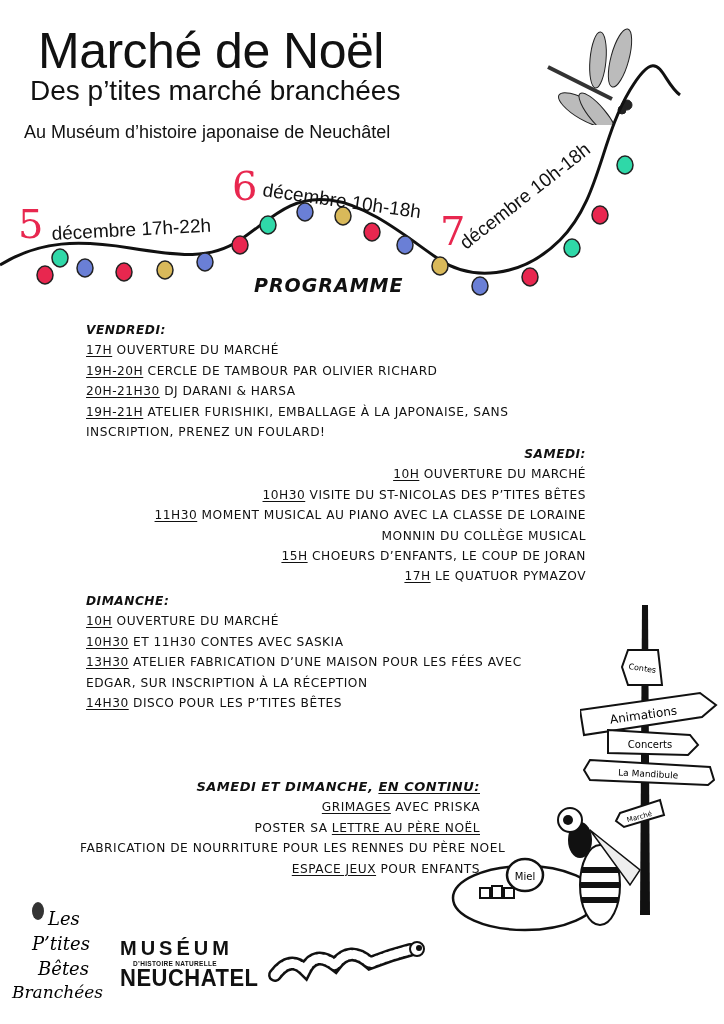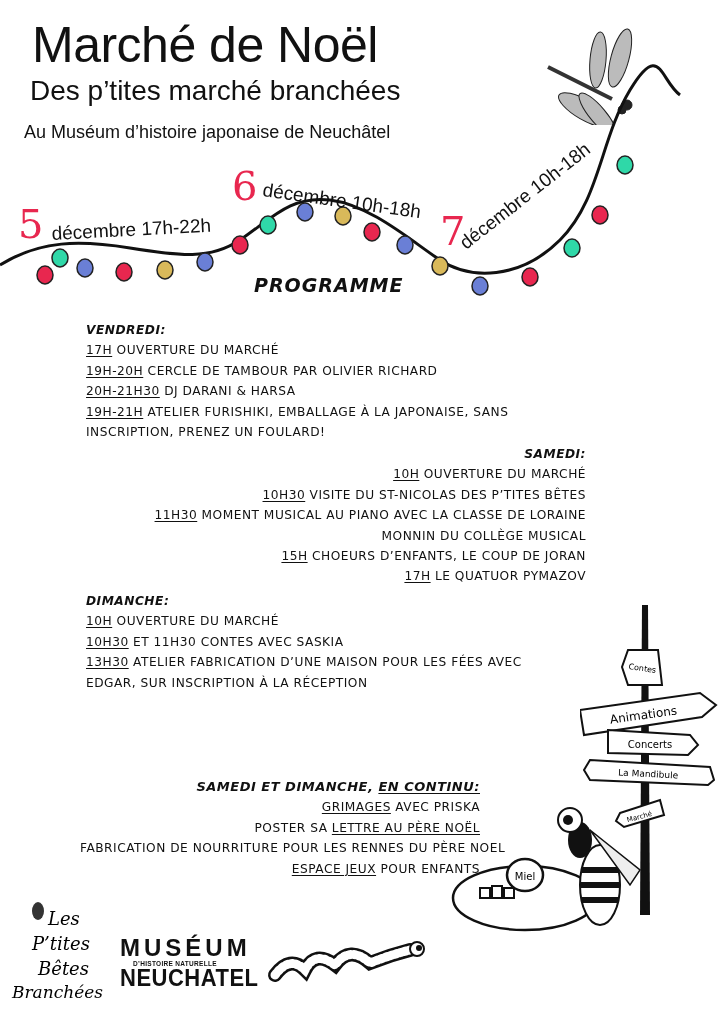--- a/index.html
+++ b/index.html
@@ -1,20 +1,20 @@
 <!DOCTYPE html>
 <html><head>
   <meta charset="utf-8">
   <style>
     html, body { margin: 0; padding: 0; background: #ffffff; }
     body { width: 724px; height: 1024px; position: relative; overflow: hidden; color: #111; }
     .sans { font-family: "Liberation Sans", "DejaVu Sans", sans-serif; }
     .comic { font-family: "DejaVu Sans", sans-serif; text-transform: uppercase; letter-spacing: 0.5px; }
 
-    #title { position: absolute; left: 22px; top: 10px; font-size: 50px; font-weight: 500; letter-spacing: -0.5px; line-height: 1; margin: 10px; }
+    #title { position: absolute; left: 22px; top: 10px; font-size: 50px; font-weight: 500; letter-spacing: -0.5px; line-height: 1; margin: 16px; }
     #subtitle { position: absolute; left: 30px; top: 77px; font-size: 28px; font-weight: 500; line-height: 1; margin: 0; }
     #venue { position: absolute; left: 24px; top: 123px; font-size: 18px; font-weight: 500; line-height: 1; }
 
     #garland { position: absolute; left: 0; top: 0; width: 724px; height: 320px; }
     .date-text { font-family: "Liberation Sans", sans-serif; font-size: 19px; fill: #111; }
     .day-num { font-family: "DejaVu Serif", serif; font-size: 40px; fill: #e8274f; }
 
     #programme-heading { position: absolute; left: 243px; top: 274px; font-size: 19px; font-weight: bold; font-style: italic; letter-spacing: 1px; margin-left: 11px; }
 
     .section { position: absolute; font-size: 12.2px; line-height: 20.4px; }
@@ -30,21 +30,21 @@
 
     #signpost { position: absolute; left: 580px; top: 595px; width: 140px; height: 320px; }
     #sign-contes, #sign-animations, #sign-concerts, #sign-mandibule, #sign-marche { font-family: "DejaVu Sans", sans-serif; }
 
     #bee-art { position: absolute; left: 440px; top: 790px; width: 210px; height: 160px; }
     #caterpillar { position: absolute; left: 245px; top: 935px; width: 200px; height: 60px; }
     #dragonfly { position: absolute; left: 530px; top: 15px; width: 130px; height: 110px; }
 
     #logo-ptb { position: absolute; left: 10px; top: 895px; width: 100px; height: 110px; }
     #logo-museum { position: absolute; left: 120px; top: 937px; width: 110px; height: 60px; text-align: center; font-family: "Liberation Sans", sans-serif; font-weight: bold; }
-    #museum-l1 { font-size: 24px; letter-spacing: 4px; line-height: 22px; }
+    #museum-l1 { font-size: 20px; letter-spacing: 4px; line-height: 22px; }
     #museum-l2 { font-size: 6.5px; letter-spacing: 0.3px; line-height: 9px; }
     #museum-l3 { font-size: 22px; letter-spacing: 0.5px; line-height: 22px; transform: scaleY(1.05); }
   </style>
 </head>
 <body>
 
 <h1 id="title" class="sans">Marché de Noël</h1>
 <h2 id="subtitle" class="sans">Des p’tites marché branchées</h2>
 <div id="venue" class="sans">Au Muséum d’histoire japonaise de Neuchâtel</div>
 
@@ -118,20 +118,21 @@
     </div>
 </div>
 
 <div id="sunday" class="section comic">
   <div class="head">Dimanche:</div>
   <div class="items">
       <div class="line"><span class="u">10h</span><span> ouverture du marché</span></div>
       <div class="line"><span class="u">10h30</span><span> et 11h30 contes avec Saskia</span></div>
       <div class="line"><span class="u">13h30</span><span> atelier fabrication d’une maison pour les fées avec</span></div>
       <div class="line"><span>Edgar, sur inscription à la réception</span></div>
+      <div class="line"><span class="u">14h30</span><span> disco pour les p’tites bêtes</span></div>
     </div>
 </div>
 
 <div id="weekend" class="section comic">
   <div class="head">
     <span>Samedi et dimanche, </span><span class="u">en continu:</span>
   </div>
   <div id="weekend-items">
       <div class="line"><span class="u">Grimages</span><span> avec Priska</span></div>
       <div class="line"><span>Poster sa </span><span class="u">lettre au Père Noël</span></div>

